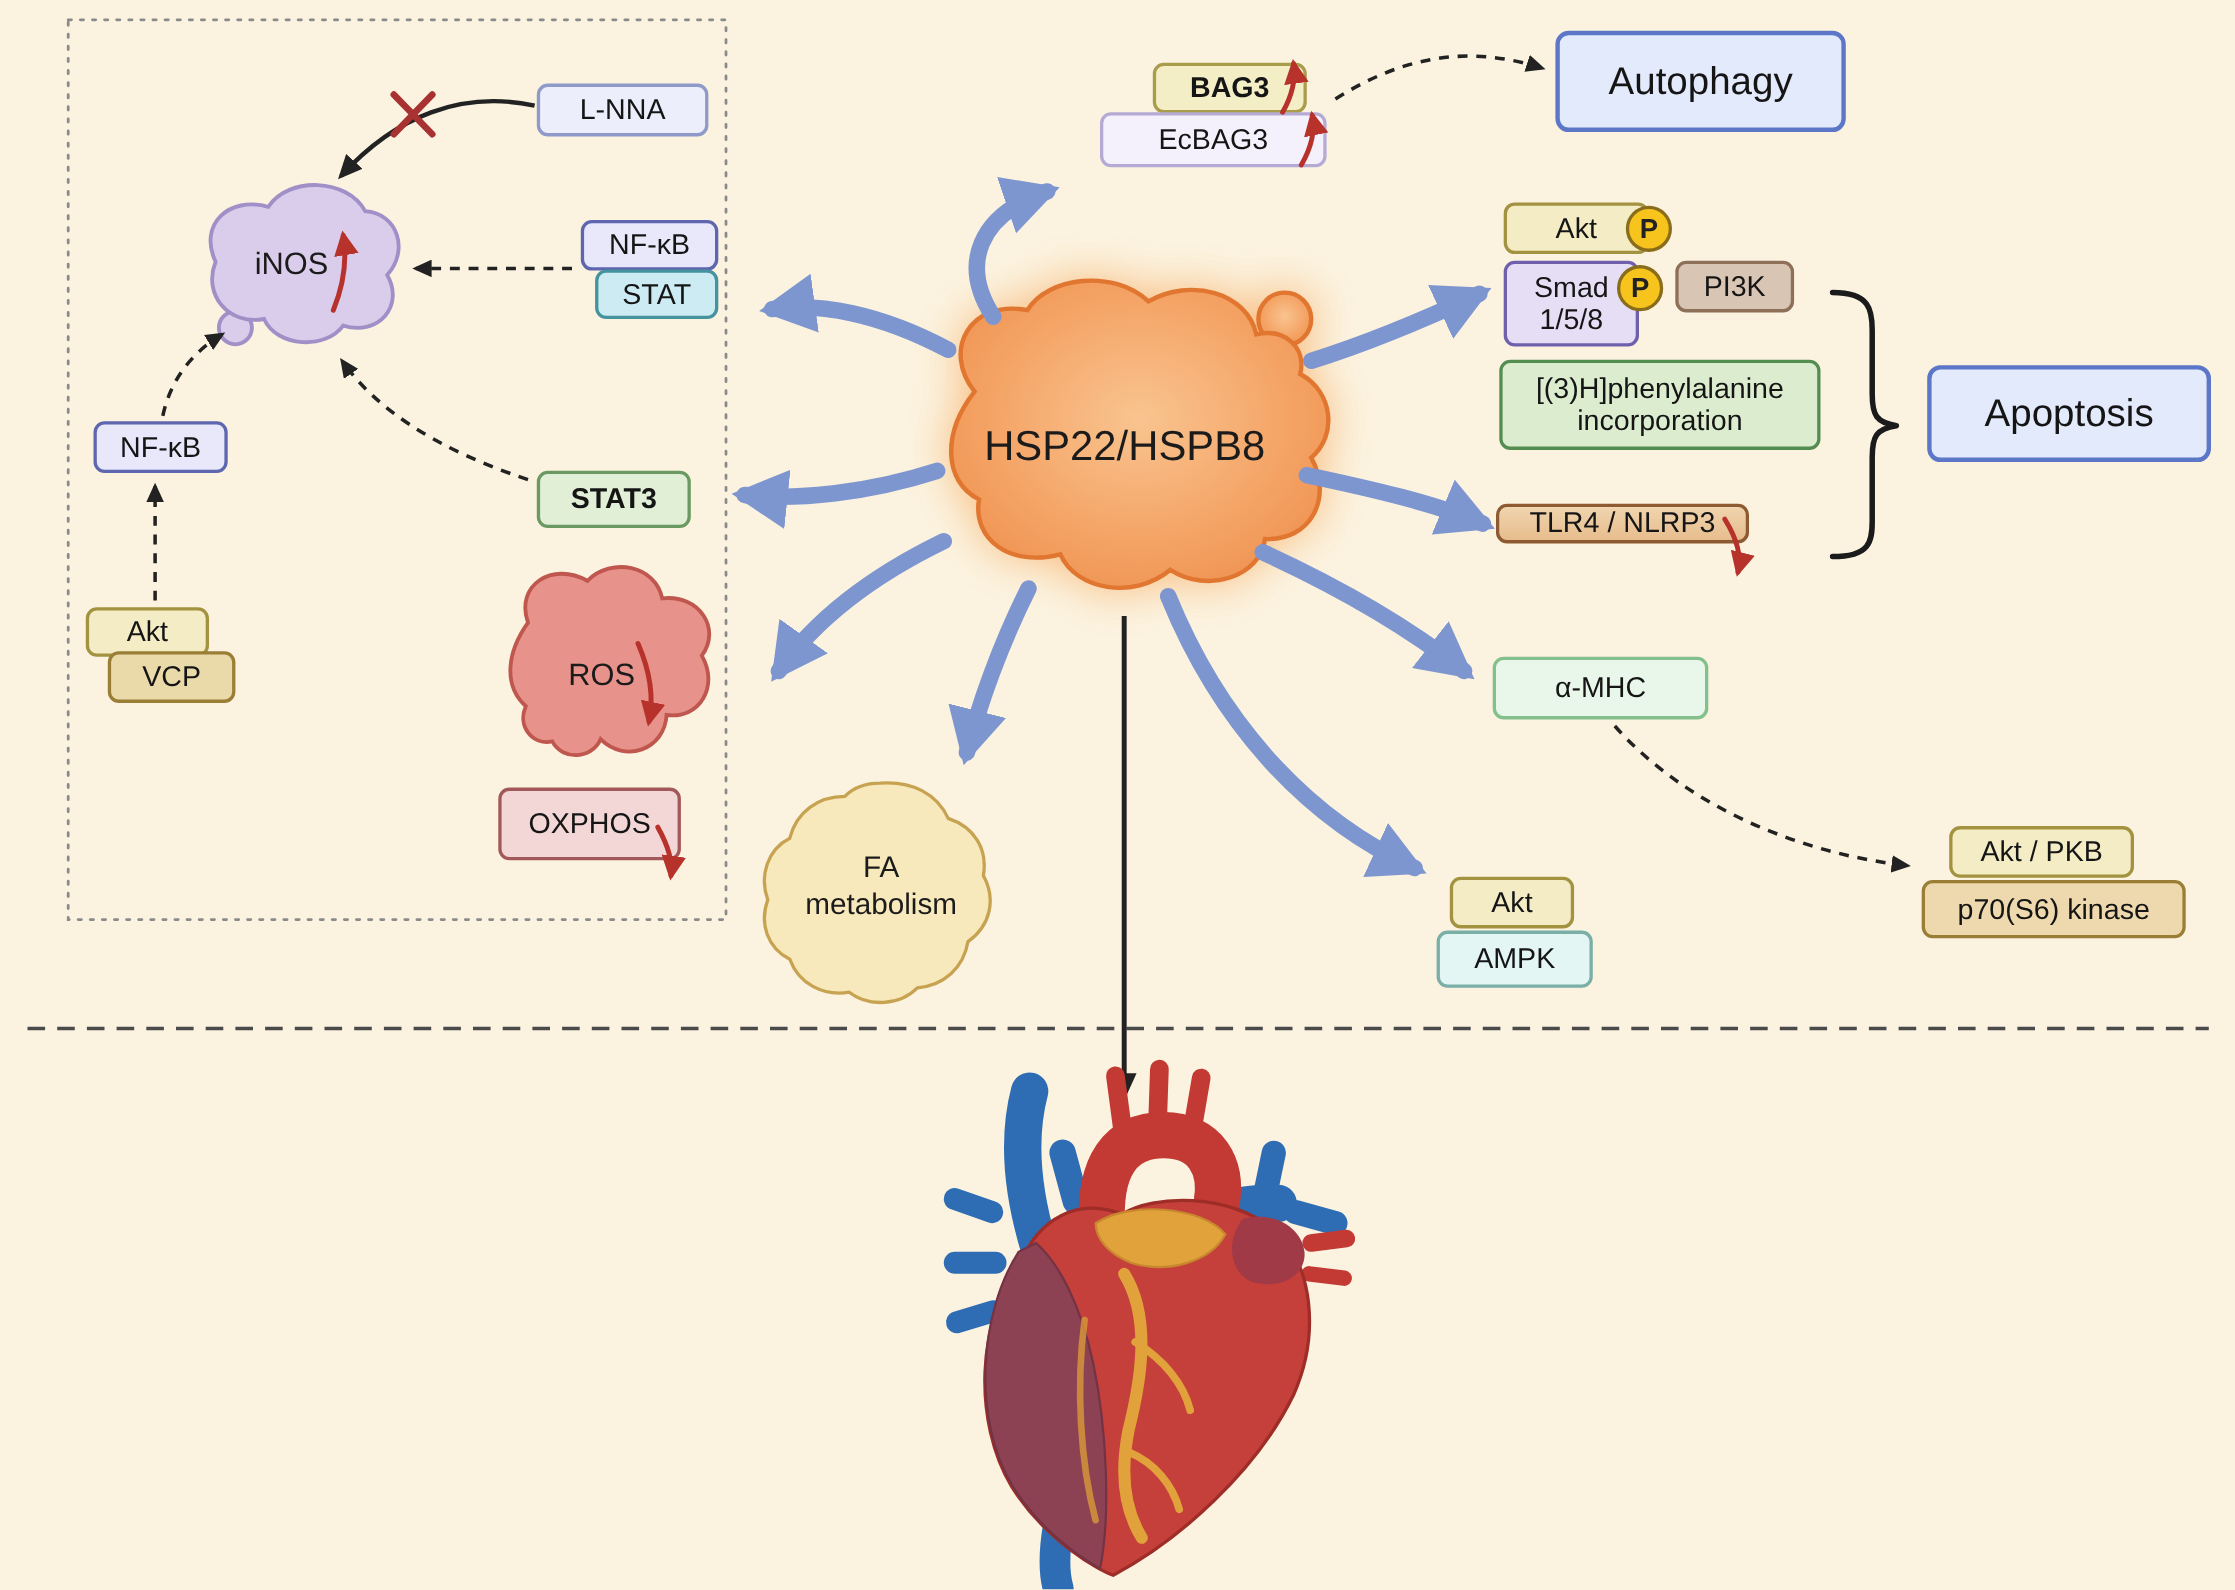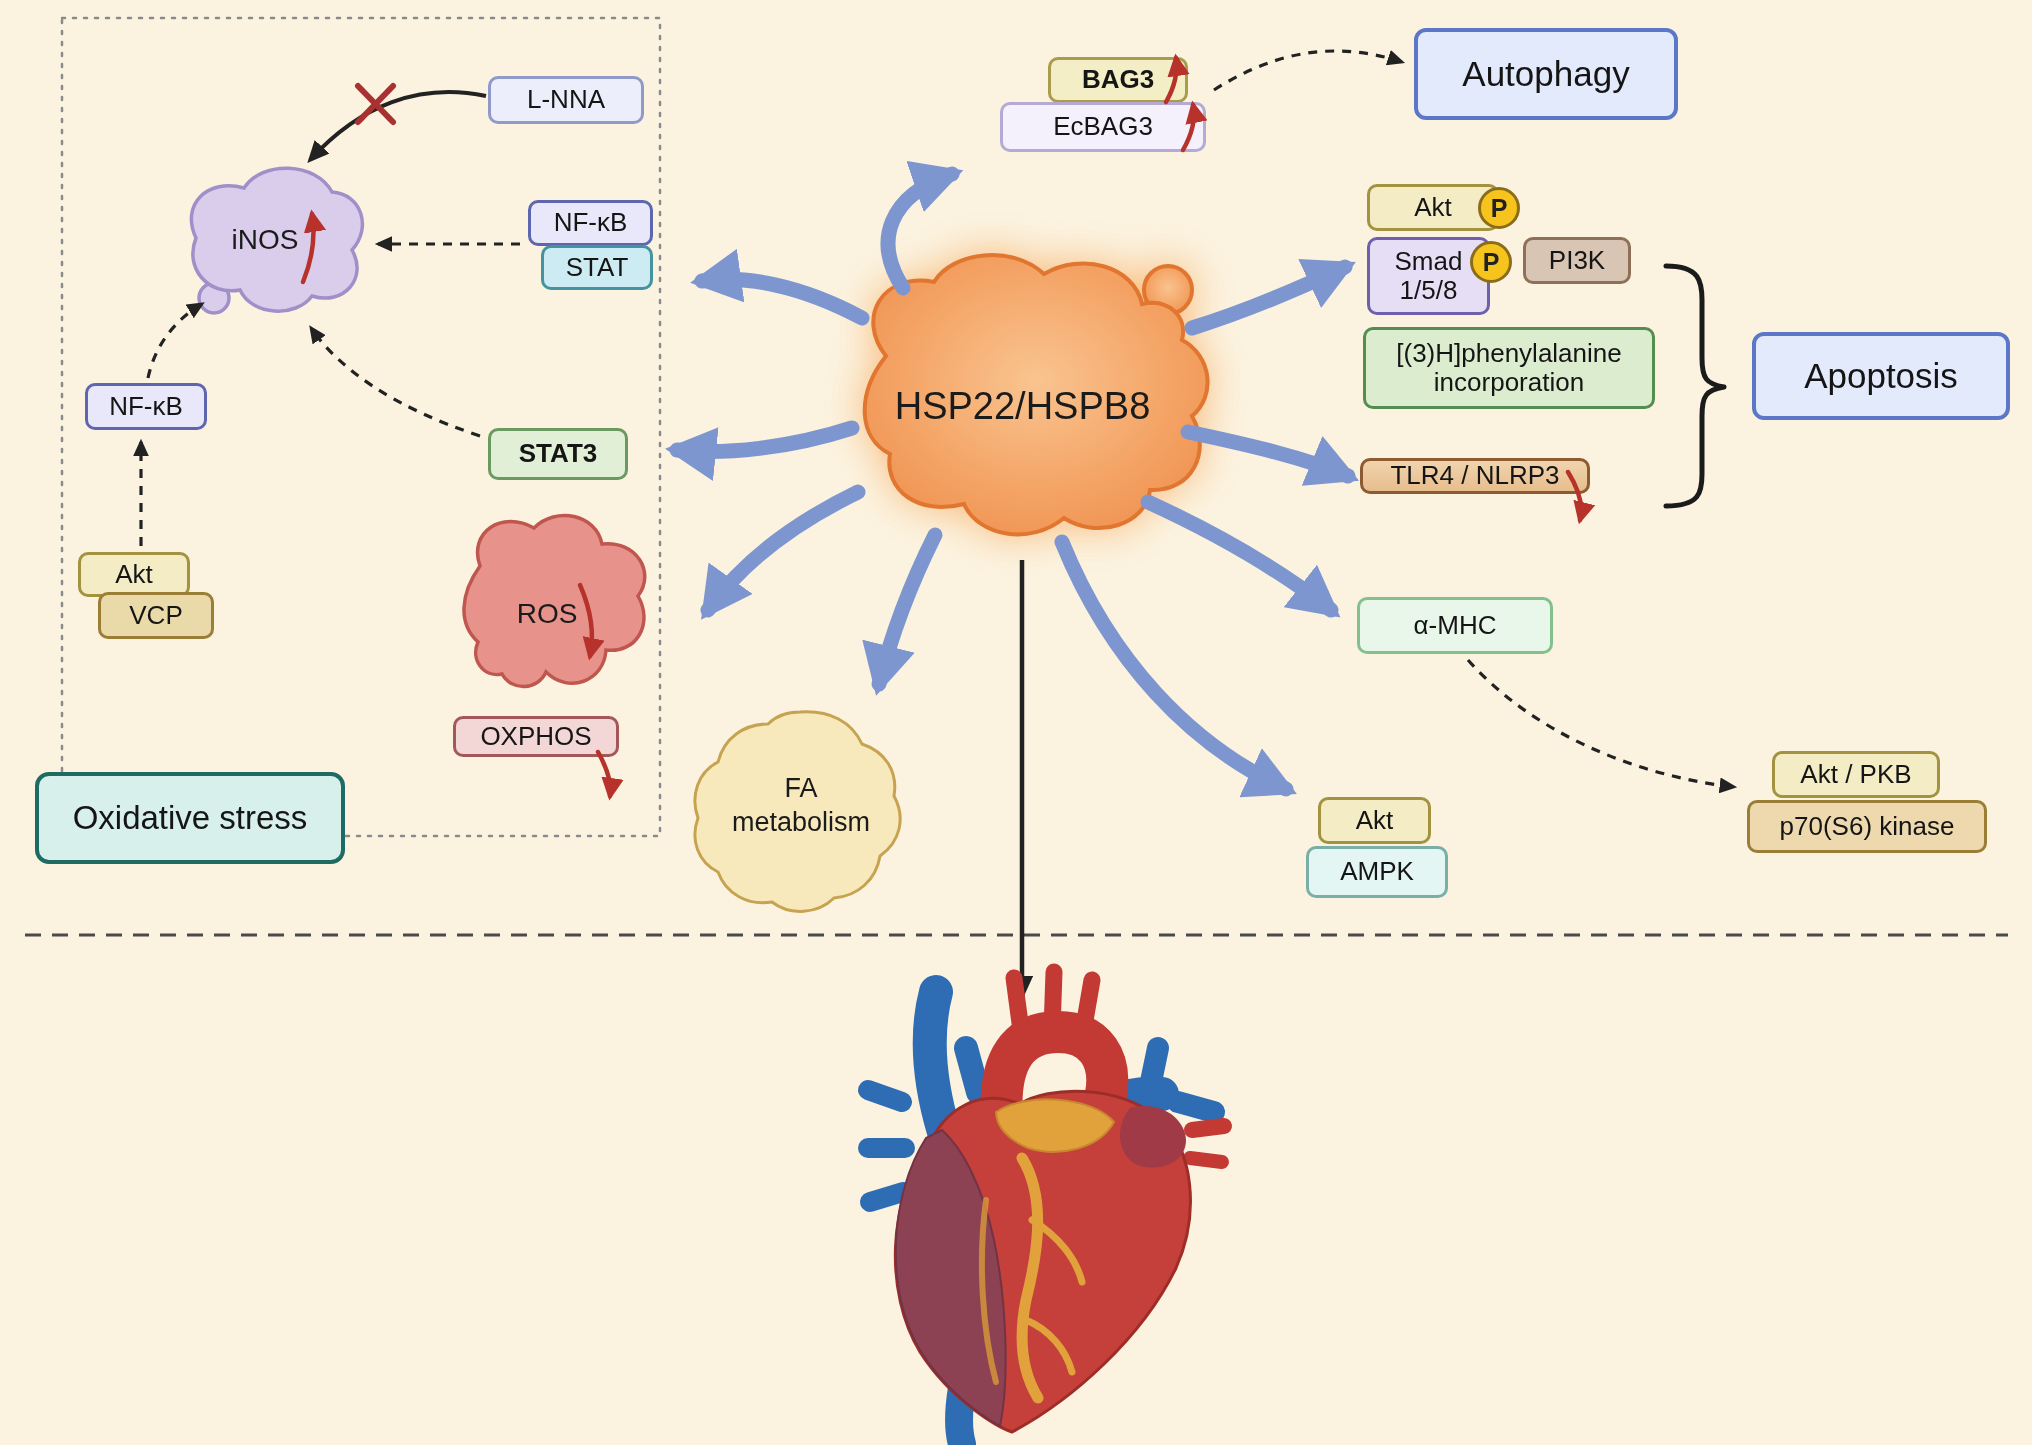--- a/index.html
+++ b/index.html
@@ -159,27 +159,24 @@
 
   <div class="box c-akty" style="left:78px;top:552px;width:112px;height:45px;">
     <span>Akt</span>
   </div>
   <div class="box c-vcp" style="left:98px;top:592px;width:116px;height:47px;">
     <span>VCP</span>
   </div>
 
   <div class="lbl" style="left:492px;top:598px;width:110px;font-size:28px;">ROS</div>
 
-  <div class="box c-oxphos" style="left:453px;top:716px;width:166px;height:41px;">
+  <div class="box c-oxphos" style="left:453px;top:716px;width:166px;height:66px;">
     <span>OXPHOS</span>
   </div>
 
-  <div class="box c-oxstress" style="left:35px;top:772px;width:310px;height:92px;">
-    <span>Oxidative stress</span>
-  </div>
 
   <div class="lbl" style="left:875px;top:385px;width:295px;font-size:38px;">HSP22/HSPB8</div>
 
   <div class="box c-bag3" style="left:1048px;top:57px;width:140px;height:46px;font-weight:bold;">
     <span>BAG3</span>
   </div>
   <div class="box c-ecbag3" style="left:1000px;top:102px;width:206px;height:50px;">
     <span>EcBAG3</span>
   </div>
   <div class="box c-bluebig" style="left:1414px;top:28px;width:264px;height:92px;justify-content:center;">

